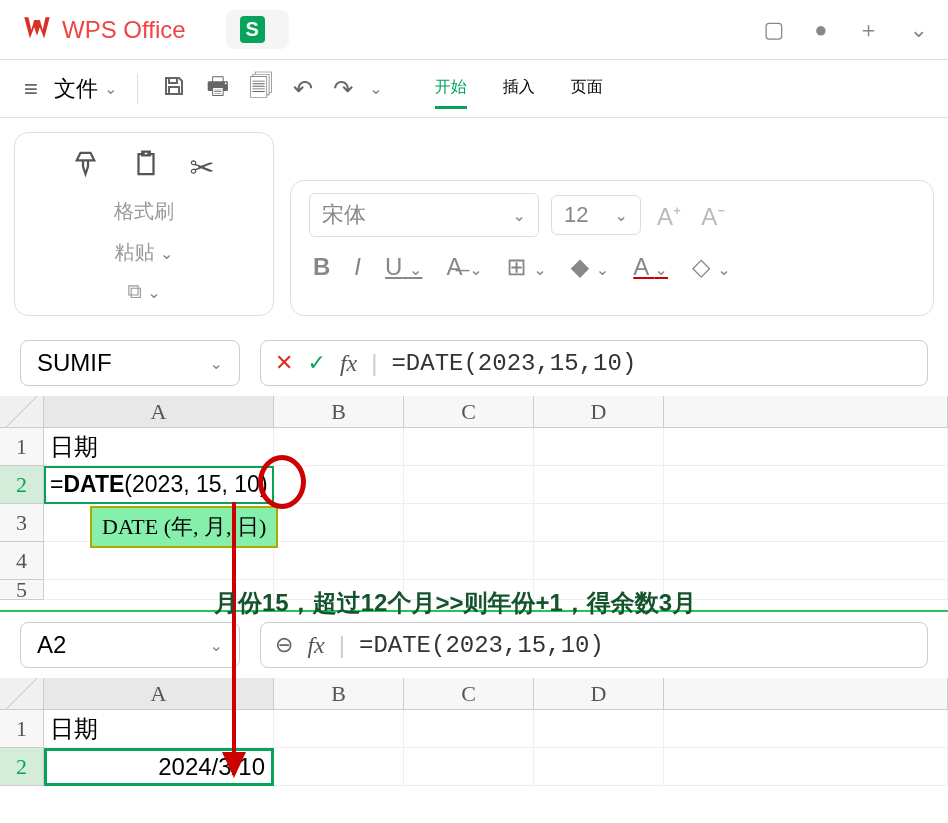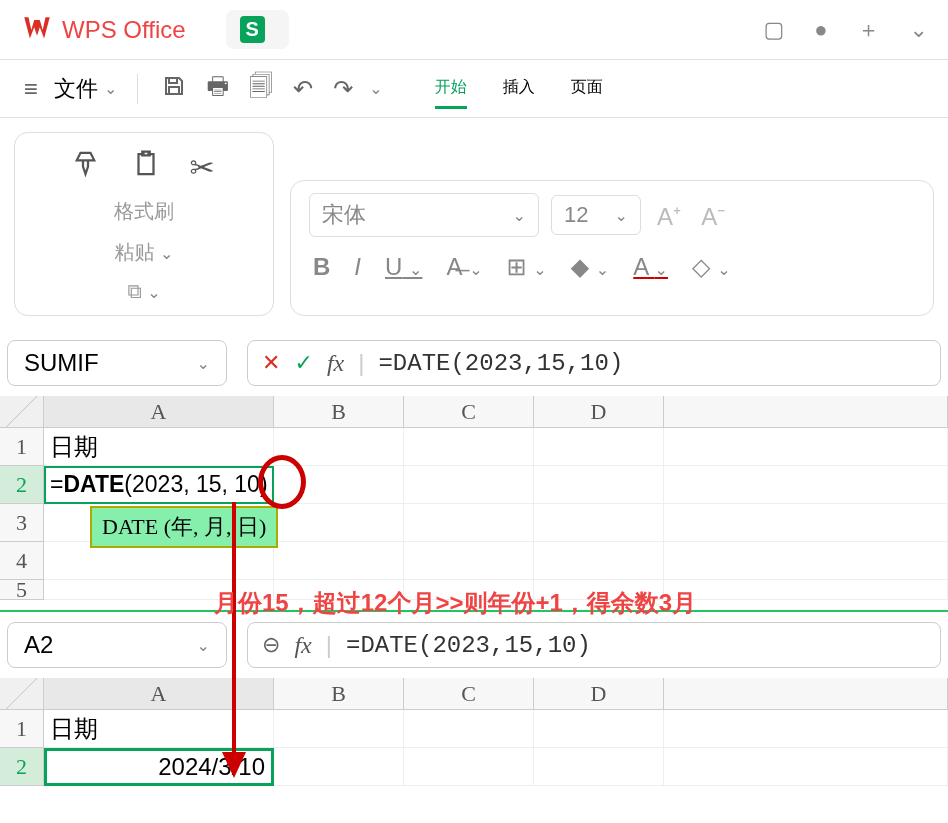--- a/index.html
+++ b/index.html
@@ -36,21 +36,21 @@
 .rg2 { flex: 1; margin-top: 48px; }
 .rg2-top { display: flex; gap: 12px; align-items: center; }
 .font-sel { border: 1px solid #ddd; border-radius: 6px; padding: 6px 12px; font-size: 22px; color: #888; display: flex; align-items: center; justify-content: space-between; min-width: 230px; }
 .size-sel { border: 1px solid #ddd; border-radius: 6px; padding: 6px 12px; font-size: 22px; color: #888; display: flex; align-items: center; justify-content: space-between; min-width: 90px; }
 .rg2-top .aa { color: #bbb; font-size: 24px; padding: 0 4px; }
 .rg2-bot { display: flex; gap: 24px; align-items: center; padding: 8px 4px; font-size: 24px; color: #888; }
 .rg2-bot span { cursor: pointer; }
 .rg2-bot .u { text-decoration: underline; }
 
 
-.formula-bar { display: flex; align-items: center; padding: 10px 7px; gap: 20px; }
+.formula-bar { display: flex; align-items: center; padding: 10px 20px; gap: 20px; }
 .name-box { border: 1px solid #ccc; border-radius: 8px; padding: 8px 16px; min-width: 220px; display: flex; align-items: center; justify-content: space-between; font-size: 24px; font-family: "Courier New", monospace; }
 .fx-area { border: 1px solid #ccc; border-radius: 8px; padding: 8px 14px; flex: 1; display: flex; align-items: center; gap: 14px; font-size: 24px; }
 .fx-area .x { color: #d93025; font-size: 22px; cursor: pointer; }
 .fx-area .chk { color: #07a35a; font-size: 22px; cursor: pointer; }
 .fx-area .fx { font-style: italic; color: #555; cursor: pointer; font-family: serif; }
 .fx-area .ftext { font-family: "Courier New", monospace; color: #333; }
 .fx-area .vline { color: #ccc; }
 
 
 .grid-area { position: relative; }
@@ -76,21 +76,21 @@
 .cell.active-edit { border: 2px solid #07a35a !important; overflow: visible; z-index: 5; }
 .cell.active-sel { border: 3px solid #07a35a !important; }
 .cell .overflow-text { position: absolute; white-space: nowrap; left: 4px; font-size: 23px; font-family: "Courier New", "SimSun", monospace; }
 .cell .date-fn { font-weight: bold; }
 
 
 .tooltip { position: absolute; background: #86efac; border: 2px solid #aaaa00; padding: 4px 10px; font-size: 22px; font-family: "SimSun", serif; z-index: 8; }
 
 
 .red-circle { position: absolute; border: 5px solid #c00; border-radius: 50%; z-index: 10; }
-.red-text { position: absolute; color: #ef4444; font-size: 24px; font-weight: bold; z-index: 10; white-space: nowrap; }
+.red-text { position: absolute; color: #14532d; font-size: 24px; font-weight: bold; z-index: 10; white-space: nowrap; }
 
 
 .view2 { border-top: 2px solid #22c55e; margin-top: 4px; }
 
 .zoom-icon { font-size: 22px; color: #666; }
 
 .chev { font-size: 16px; color: #888; }
 </style>
 </head>
 <body>

